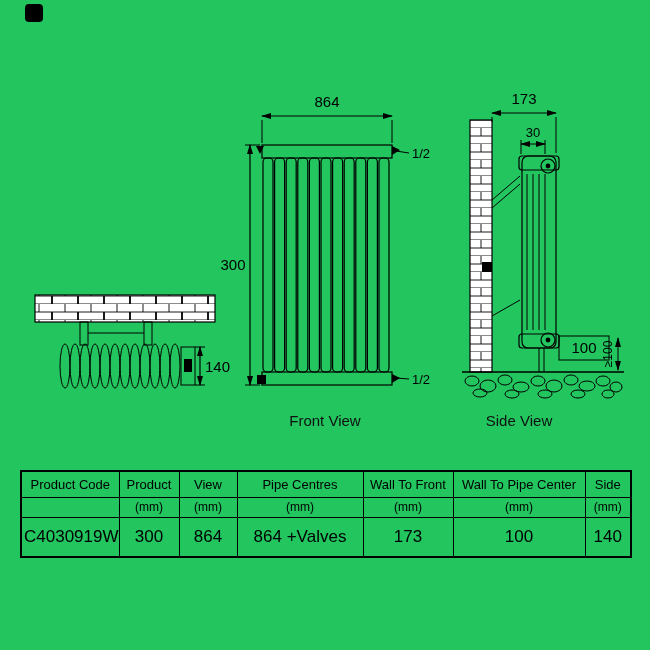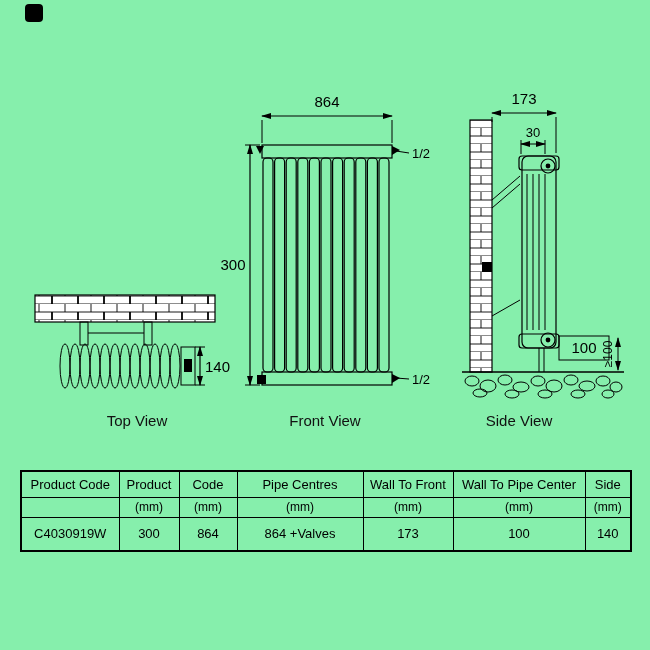--- a/index.html
+++ b/index.html
@@ -1,33 +1,33 @@
 <!DOCTYPE html>
 <html><head>
 <meta charset="utf-8">
 <style>
   * { margin:0; padding:0; box-sizing:border-box; }
   html,body { width:650px; height:650px; }
   body { background:#fff; font-family:"Liberation Sans", sans-serif; position:relative; overflow:hidden; }
-  .canvas { position:absolute; inset:0; width:650px; height:650px; background:#86efac;padding-left:27px; }
+  .canvas { position:absolute; inset:0; width:650px; height:650px; background:#22c55e;padding-left:27px; }
   .logo { position:absolute; left:25px; top:4px; width:18px; height:18px; background:#000; border-radius:4px; }
   svg.diagram { position:absolute; left:0; top:0; }
   svg text { font-family:"Liberation Sans", sans-serif; fill:#000; stroke:none; }
   .dim   { font-size:15px; }
   .dim-s { font-size:13px; }
   .dim-v { font-size:12px; }
   .view-label { position:absolute; top:412px; width:140px; text-align:center; font-size:15px; color:#111; }
   #lbl-top   { left:67px; }
   #lbl-front { left:255px; }
   #lbl-side  { left:449px; }
   table.spec { position:absolute; left:20px; top:470px; width:610px; border-collapse:collapse; table-layout:fixed; border:2px solid #000; }
   .spec td { border:1px solid #000; text-align:center; vertical-align:middle; color:#000; padding:0 2px; overflow:hidden; white-space:nowrap; }
   .spec tr.hdr  td { font-size:13px; height:26px; }
   .spec tr.units td { font-size:12px; height:20px; }
-  .spec tr.data td { font-size:13px; height:34px; }
+  .spec tr.data td { font-size:17px; height:40px; }
 </style>
 </head>
 <body>
 
 <div class="canvas">
 
   <div class="logo"></div>
 
   <svg class="diagram" width="650" height="460" viewBox="0 0 650 460">
     <defs>
@@ -179,39 +179,38 @@
         <ellipse cx="616" cy="387" rx="6" ry="5"></ellipse>
         <ellipse cx="480" cy="393" rx="7" ry="4"></ellipse>
         <ellipse cx="512" cy="394" rx="7" ry="4"></ellipse>
         <ellipse cx="545" cy="394" rx="7" ry="4"></ellipse>
         <ellipse cx="578" cy="394" rx="7" ry="4"></ellipse>
         <ellipse cx="608" cy="394" rx="6" ry="4"></ellipse>
       </g>
     </g>
   </svg>
 
-  <div class="view-label" id="lbl-top">Top View</div>
   <div class="view-label" id="lbl-side">Side View</div>
   <div class="view-label" id="lbl-front">Front View</div>
 
   <table class="spec">
     <colgroup>
       <col style="width:98px">
         <col style="width:60px">
         <col style="width:58px">
       <col style="width:126px">
         <col style="width:90px">
         <col style="width:132px">
       <col style="width:46px">
     </colgroup>
     <tbody>
       <tr class="hdr">
         <td>Product Code</td>
         <td>Product</td>
-        <td>Code</td>
+        <td>View</td>
         <td>Pipe Centres</td>
         <td>Wall To Front</td>
         <td>Wall To Pipe Center</td>
         <td>Side</td>
       </tr>
       <tr class="units">
         <td></td>
         <td>(mm)</td>
         <td>(mm)</td>
         <td>(mm)</td>

